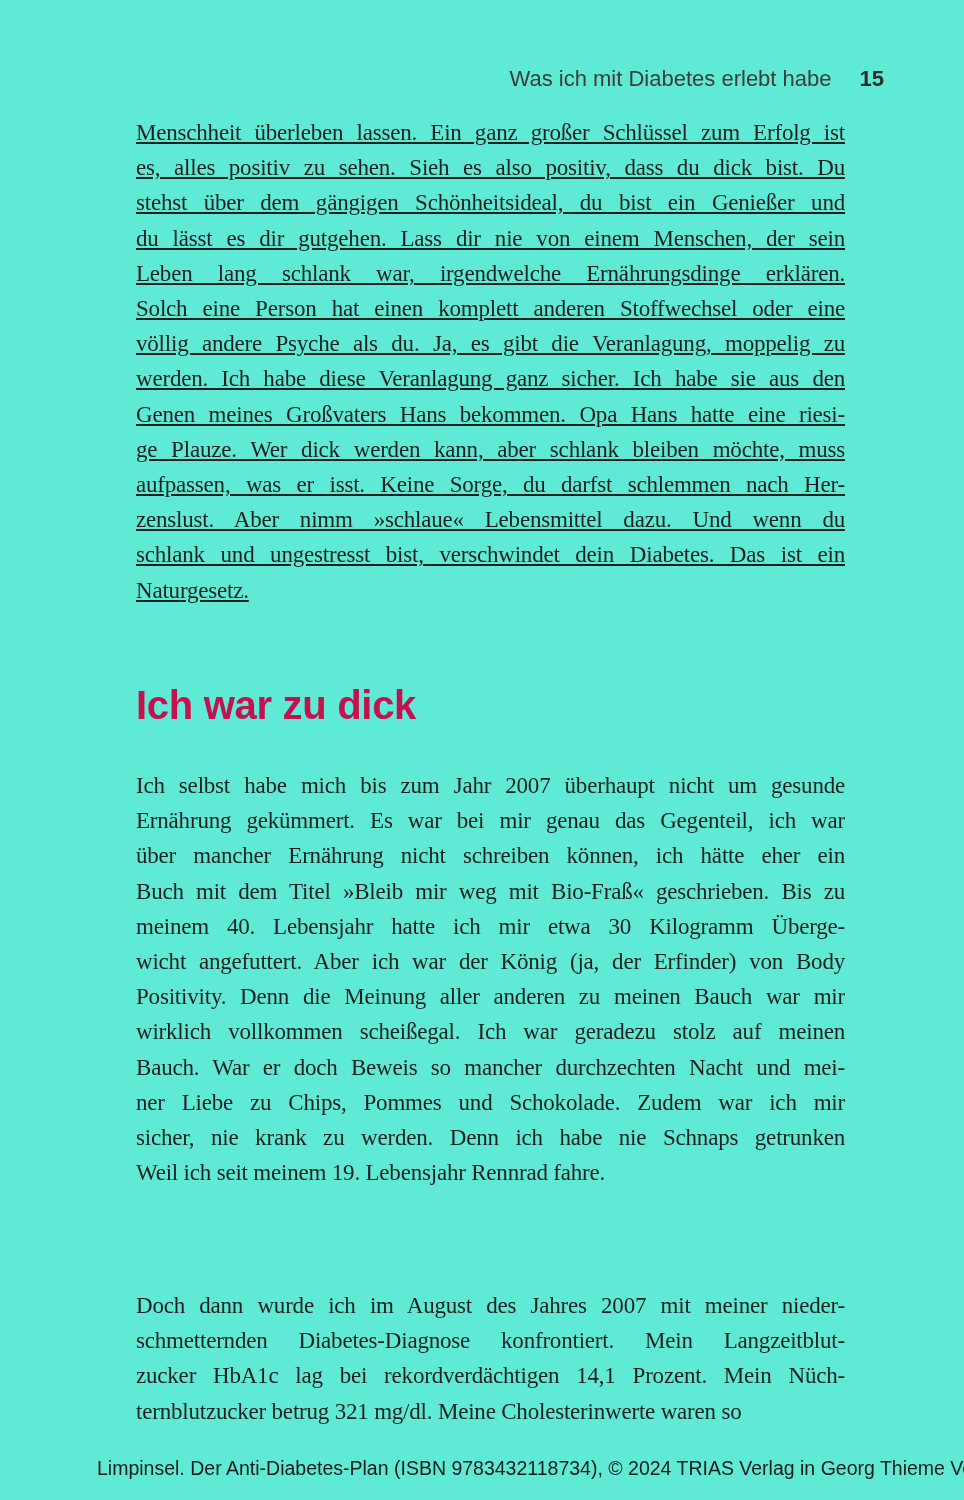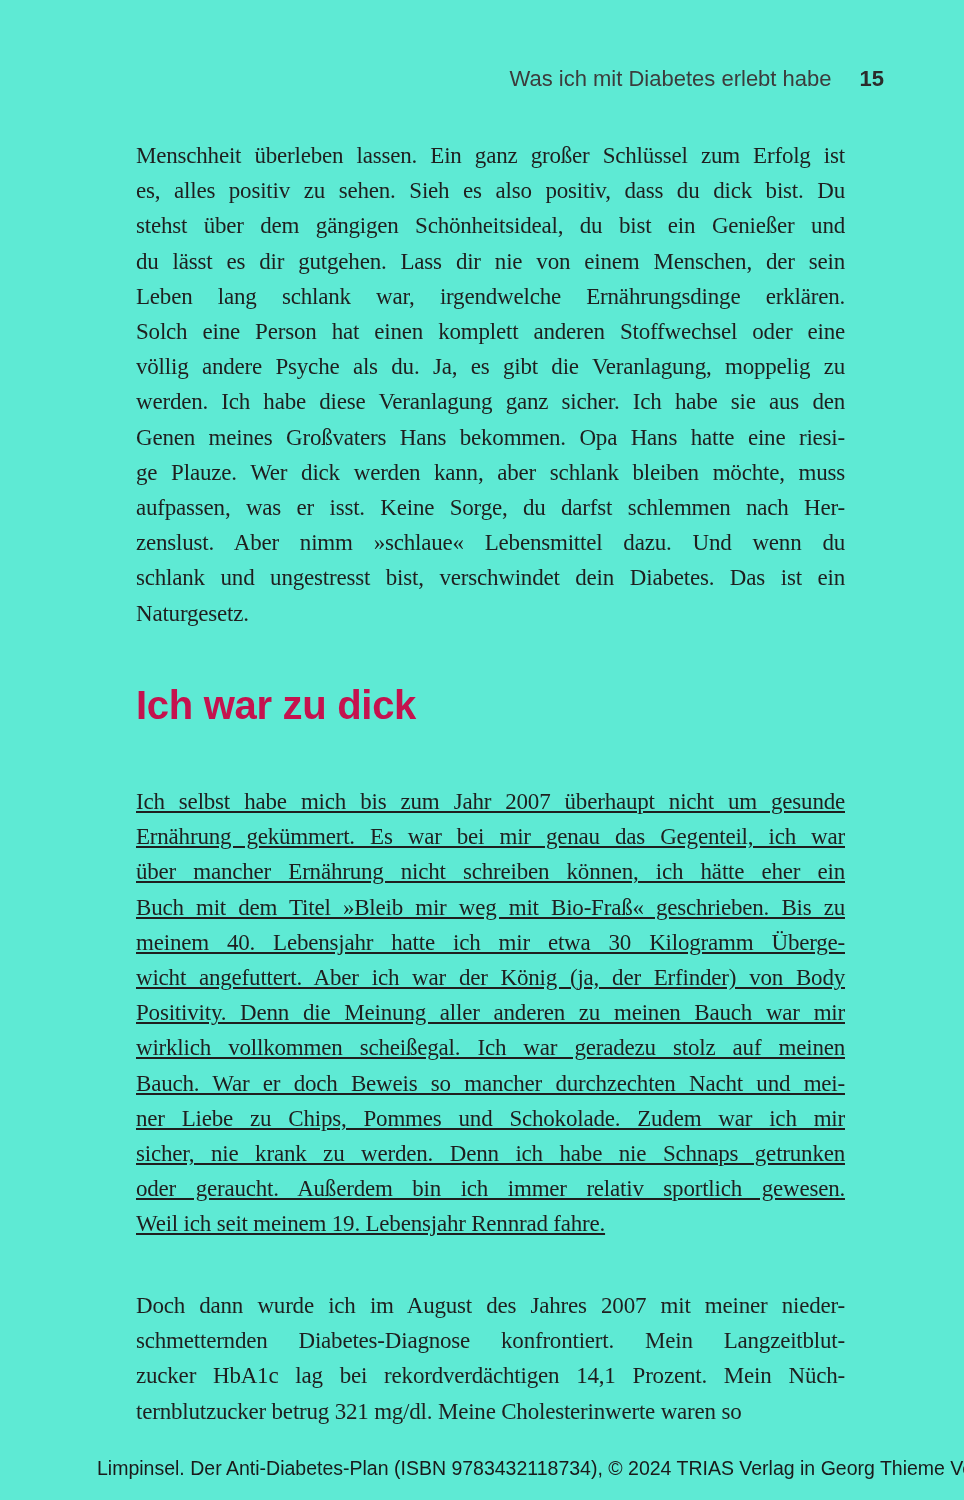--- a/index.html
+++ b/index.html
@@ -49,33 +49,33 @@
     letter-spacing: -0.2px;
   }
   .tline {
     text-align: justify;
     text-align-last: justify;
     white-space: normal;
   }
   .tline-last {
     text-align-last: left;
   }
-  #paragraph-1 { top: 138px; }
+  #paragraph-1 { top: 115px; text-decoration: underline; }
   .section-heading {
     position: absolute;
     left: 136px;
     top: 686px;
     font-family: "Liberation Sans", sans-serif;
     font-weight: bold;
     font-size: 40px;
     line-height: 38px;
     letter-spacing: -0.3px;
     color: var(--heading-accent);
   }
-  #paragraph-2 { top: 784px; text-decoration: underline; }
+  #paragraph-2 { top: 768px; }
   #paragraph-3 { top: 1252px; margin-top: 36px; }
   
   .footer-credit {
     position: absolute;
     left: 97px;
     top: 1456px;
     font-family: "Liberation Sans", sans-serif;
     font-size: 19.5px;
     line-height: 24px;
     color: var(--footer-text);
@@ -115,21 +115,20 @@
       <div class="tline">Ernährung gekümmert. Es war bei mir genau das Gegenteil, ich war</div>
       <div class="tline">über mancher Ernährung nicht schreiben können, ich hätte eher ein</div>
       <div class="tline">Buch mit dem Titel »Bleib mir weg mit Bio-Fraß« geschrieben. Bis zu</div>
       <div class="tline">meinem 40. Lebensjahr hatte ich mir etwa 30 Kilogramm Überge-</div>
       <div class="tline">wicht angefuttert. Aber ich war der König (ja, der Erfinder) von Body</div>
       <div class="tline">Positivity. Denn die Meinung aller anderen zu meinen Bauch war mir</div>
       <div class="tline">wirklich vollkommen scheißegal. Ich war geradezu stolz auf meinen</div>
       <div class="tline">Bauch. War er doch Beweis so mancher durchzechten Nacht und mei-</div>
       <div class="tline">ner Liebe zu Chips, Pommes und Schokolade. Zudem war ich mir</div>
       <div class="tline">sicher, nie krank zu werden. Denn ich habe nie Schnaps getrunken</div>
-      <div class="tline">oder geraucht. Außerdem bin ich immer relativ sportlich gewesen.</div>
       <div class="tline tline-last">Weil ich seit meinem 19. Lebensjahr Rennrad fahre.</div>
     </div>
 
   <div id="paragraph-3" class="content para">
       <div class="tline">Doch dann wurde ich im August des Jahres 2007 mit meiner nieder-</div>
       <div class="tline">schmetternden Diabetes-Diagnose konfrontiert. Mein Langzeitblut-</div>
       <div class="tline">zucker HbA1c lag bei rekordverdächtigen 14,1 Prozent. Mein Nüch-</div>
       <div class="tline tline-last">ternblutzucker betrug 321 mg/dl. Meine Cholesterinwerte waren so</div>
     </div>
 

